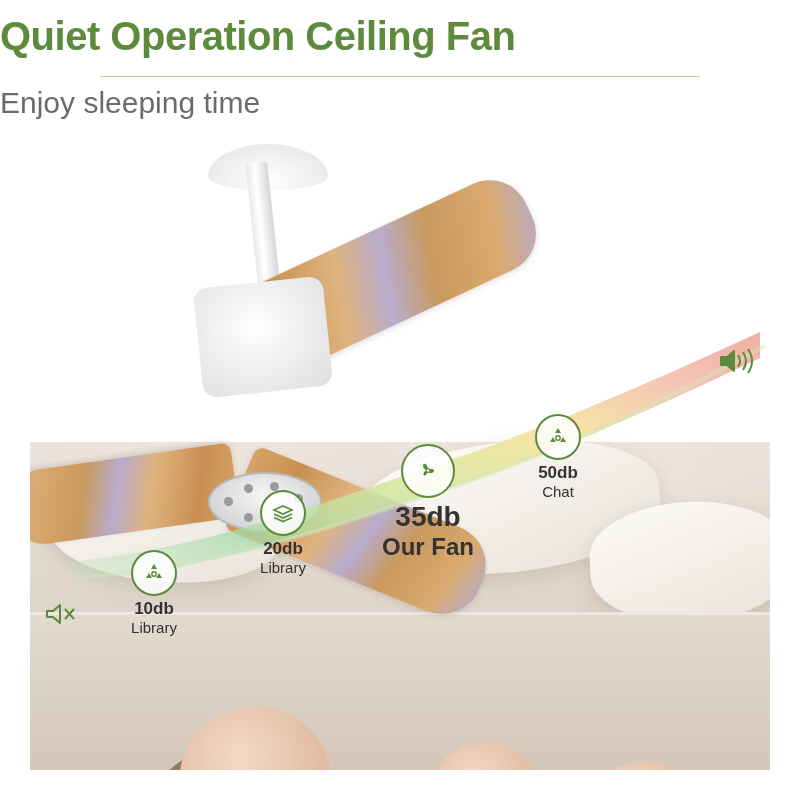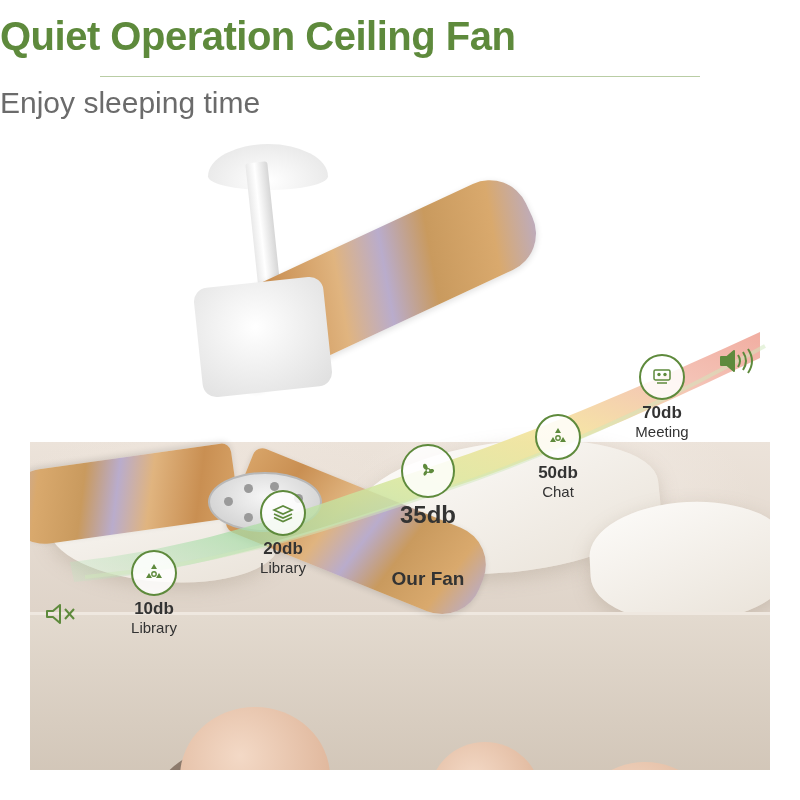--- a/index.html
+++ b/index.html
@@ -106,22 +106,22 @@
   
   .node{position:absolute;text-align:center;}
   .node .circ{
     width:42px;height:42px;border-radius:50%;
     border:2px solid #5e8a3c;margin:0 auto 4px auto;
     display:flex;align-items:center;justify-content:center;
     background:rgba(255,255,255,.85);
   }
   .node .n1{font-size:17px;color:#333;font-weight:700;line-height:1.1;}
   .node .n2{font-size:15px;color:#333;line-height:1.15;}
-  .node.big .n1{font-size:24px;font-weight:700;}
-  .node.big .n2{font-size:19px;font-weight:700;margin-top:40px;}
+  .node.big .n1{font-size:28px;font-weight:700;}
+  .node.big .n2{font-size:24px;font-weight:700;}
   .node.big .circ{width:50px;height:50px;}
   .spk{position:absolute;color:#5e8a3c;}
 </style>
 </head>
 <body>
 
 <div class="page">
 
   <div class="title">Quiet Operation Ceiling Fan</div>
   <div class="divider"></div>
@@ -235,27 +235,15 @@
           <path d="M12,3 L15,8 L9,8 Z" fill="#5e8a3c"></path>
           <path d="M4,17 L10,17 L7,12 Z" fill="#5e8a3c"></path>
           <path d="M20,17 L14,17 L17,12 Z" fill="#5e8a3c"></path>
           <circle cx="12" cy="13" r="2.2" fill="none" stroke="#5e8a3c" stroke-width="1.4"></circle>
         </svg>
       </div>
       <div class="n1">50db</div>
       <div class="n2">Chat</div>
     </div>
 
-    <div class="node" style="left:580px;top:212px;width:104px;">
-      <div class="circ">
-        <svg width="24" height="22" viewBox="0 0 24 22">
-          <rect x="4" y="4" width="16" height="10" rx="1.4" fill="none" stroke="#5e8a3c" stroke-width="1.5"></rect>
-          <circle cx="9" cy="8.5" r="1.7" fill="#5e8a3c"></circle>
-          <circle cx="15" cy="8.5" r="1.7" fill="#5e8a3c"></circle>
-          <line x1="7" y1="17" x2="17" y2="17" stroke="#5e8a3c" stroke-width="1.5"></line>
-        </svg>
-      </div>
-      <div class="n1">70db</div>
-      <div class="n2">Meeting</div>
-    </div>
 
   </div>
 </div>
 
 </body></html>

